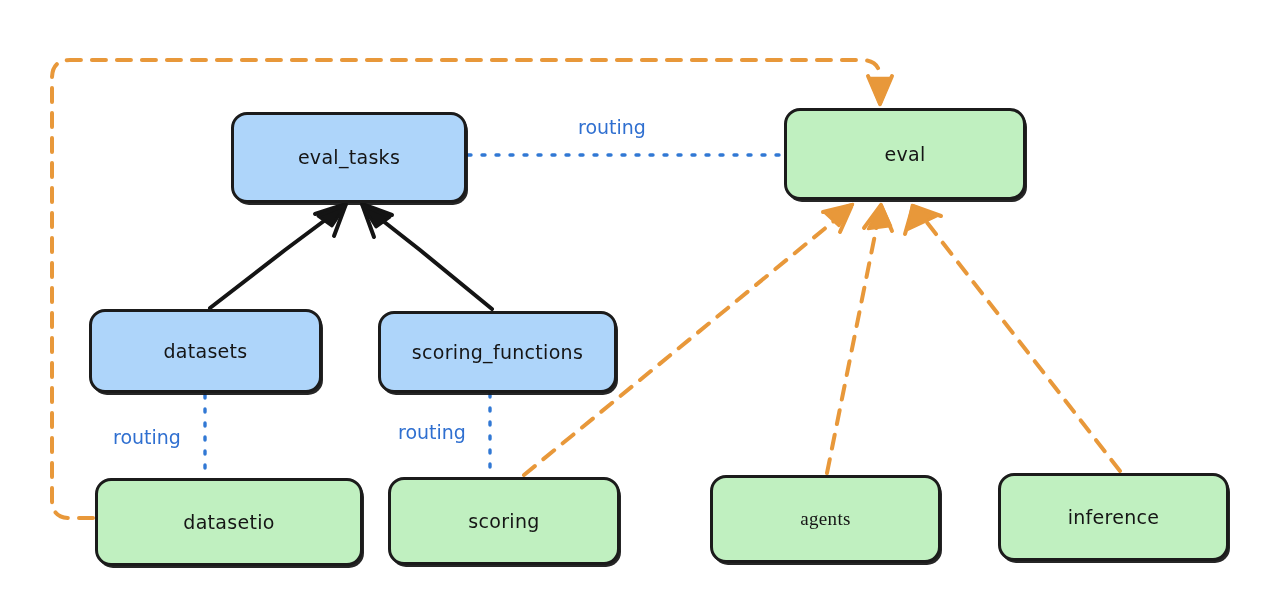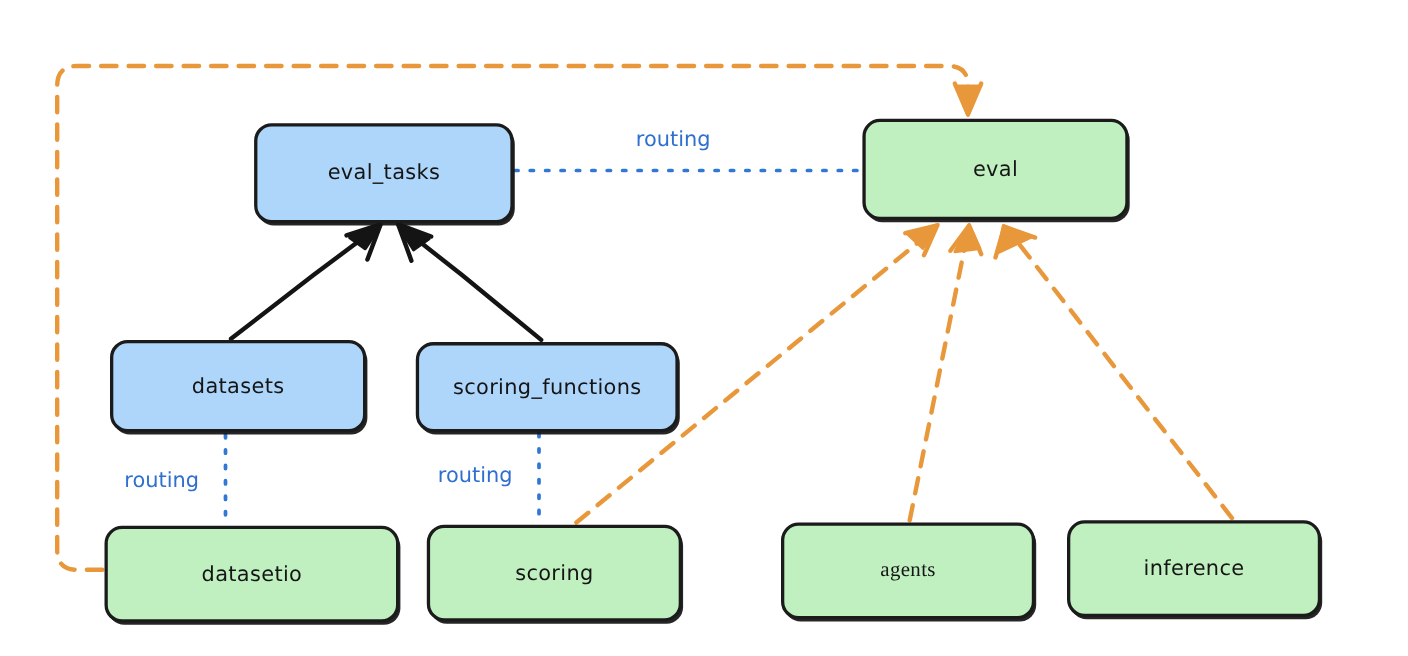--- a/index.html
+++ b/index.html
@@ -116,41 +116,41 @@
   </svg>
 
   <div class="node api" style="left:231px; top:112px; width:236px; height:91px;">
     <span class="label">eval_tasks</span>
   </div>
 
   <div class="node provider" style="left:744px; top:108px; width:242px; height:92px;margin-left:40px;">
     <span class="label">eval</span>
   </div>
 
-  <div class="node api" style="left:100px; top:309px; width:233px; height:84px;">
+  <div class="node api" style="left:89px; top:309px; width:233px; height:84px;">
     <span class="label">datasets</span>
   </div>
 
   <div class="node api" style="left:378px; top:311px; width:239px; height:82px;">
     <span class="label">scoring_functions</span>
   </div>
 
   <div class="node provider" style="left:95px; top:478px; width:268px; height:88px;">
     <span class="label">datasetio</span>
   </div>
 
   <div class="node provider" style="left:388px; top:477px; width:232px; height:88px;">
     <span class="label">scoring</span>
   </div>
 
   <div class="node provider" style="left:710px; top:475px; width:231px; height:88px;font-family:Liberation Serif, serif;">
     <span class="label">agents</span>
   </div>
 
-  <div class="node provider" style="left:970px; top:473px; width:231px; height:88px;">
+  <div class="node provider" style="left:998px; top:473px; width:231px; height:88px;">
     <span class="label">inference</span>
   </div>
 
   <div class="edge-label" style="left:578px; top:116px;">routing</div>
 
   <div class="edge-label" style="left:113px; top:426px;">routing</div>
 
   <div class="edge-label" style="left:398px; top:421px;">routing</div>
 
 </div>

